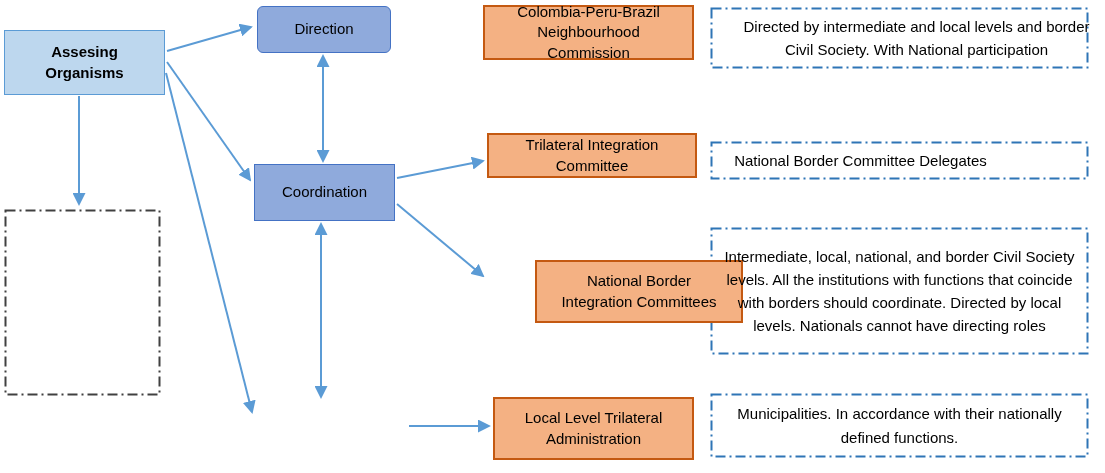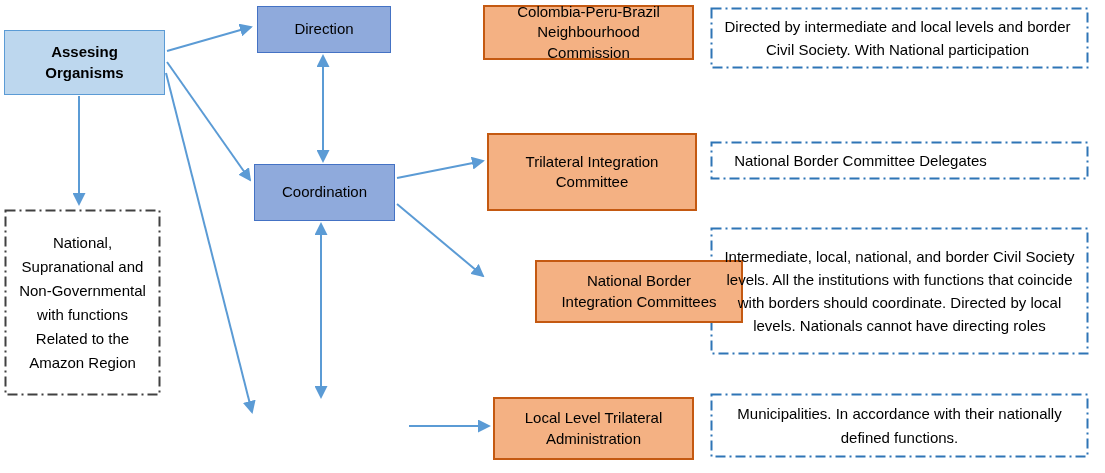--- a/index.html
+++ b/index.html
@@ -84,50 +84,47 @@
     <line class="arrow" x1="321" y1="224" x2="321" y2="397" marker-start="url(#ah)" marker-end="url(#ah)"></line>
     <line class="arrow" x1="397" y1="178" x2="483" y2="161" marker-end="url(#ah)"></line>
     <line class="arrow" x1="397" y1="204" x2="483" y2="276" marker-end="url(#ah)"></line>
     <line class="arrow" x1="409" y1="426" x2="489" y2="426" marker-end="url(#ah)"></line>
   </svg>
 
   <div class="node box-lightblue" style="left:4px; top:30px; width:161px; height:65px; padding:2px 20px;font-weight:bold;">
     <span>Assesing Organisms</span>
   </div>
 
-  <div class="node note" id="left-note" style="left:5px; top:210px; width:155px; height:185px;">
-    <span>National, Supranational and Non-Governmental with functions Related to the Amazon Region</span>
-  </div>
 
-  <div class="node box-blue" style="left:257px; top:6px; width:134px; height:47px;">
+  <div class="node box-blue" style="left:257px; top:6px; width:134px; height:47px;border-radius:6px;">
     <span>Direction</span>
   </div>
 
   <div class="node box-blue" style="left:254px; top:164px; width:141px; height:57px;">
     <span>Coordination</span>
   </div>
 
 
   <div class="node box-orange" style="left:483px; top:5px; width:211px; height:55px; padding:2px 10px;">
     <span>Colombia-Peru-Brazil Neighbourhood Commission</span>
   </div>
 
-  <div class="node box-orange" style="left:487px; top:133px; width:210px; height:78px; padding:14px 14px;">
+  <div class="node box-orange" style="left:487px; top:133px; width:210px; height:45px; padding:14px 14px;">
     <span>Trilateral Integration Committee</span>
   </div>
 
   <div class="node box-orange" style="left:487px; top:260px; width:208px; height:63px; padding:2px 18px;margin-left:48px;">
     <span>National Border Integration Committees</span>
   </div>
 
   <div class="node box-orange" style="left:493px; top:397px; width:201px; height:63px; padding:2px 12px;">
     <span>Local Level Trilateral Administration</span>
   </div>
 
-  <div class="node note" style="left:709px; top:8px; width:377px; height:60px; padding:2px 10px;">
+  <div class="node note" style="left:728px; top:8px; width:377px; height:60px; padding:2px 10px;">
     <span>Directed by intermediate and local levels and border Civil Society. With National participation</span>
   </div>
 
   <div class="node note" style="left:672px; top:142px; width:377px; height:37px; padding:2px 10px;">
     <span>National Border Committee Delegates</span>
   </div>
 
   <div class="node note" style="left:711px; top:228px; width:377px; height:126px; padding:2px 10px;">
     <span>Intermediate, local, national, and border Civil Society levels. All the institutions with functions that coincide with borders should coordinate. Directed by local levels. Nationals cannot have directing roles</span>
   </div>

